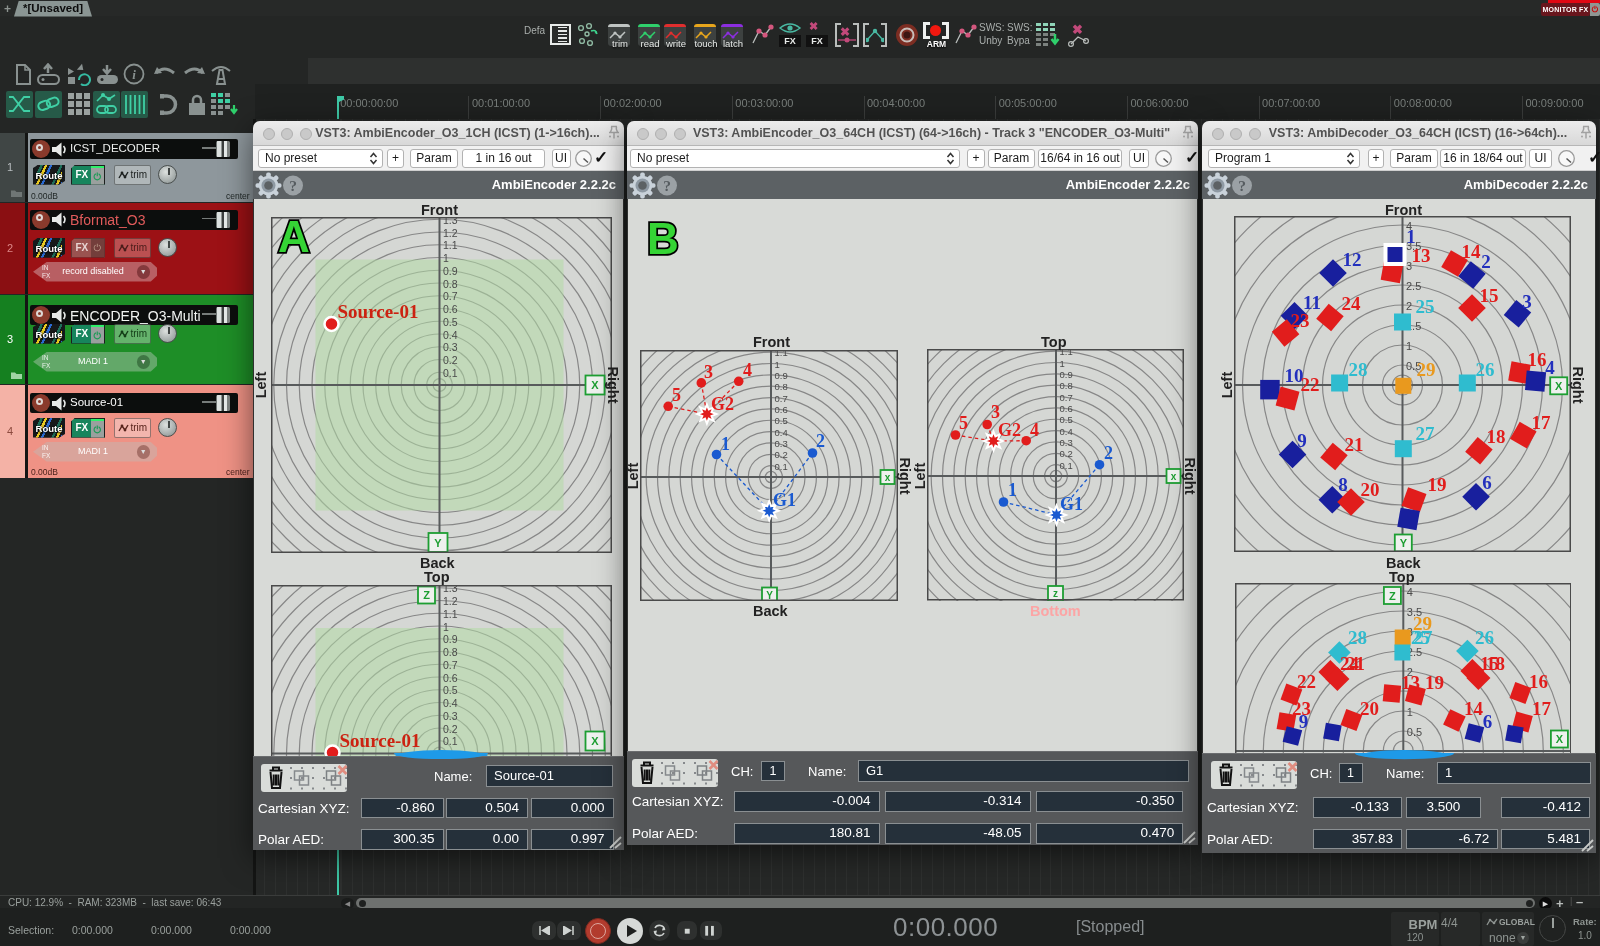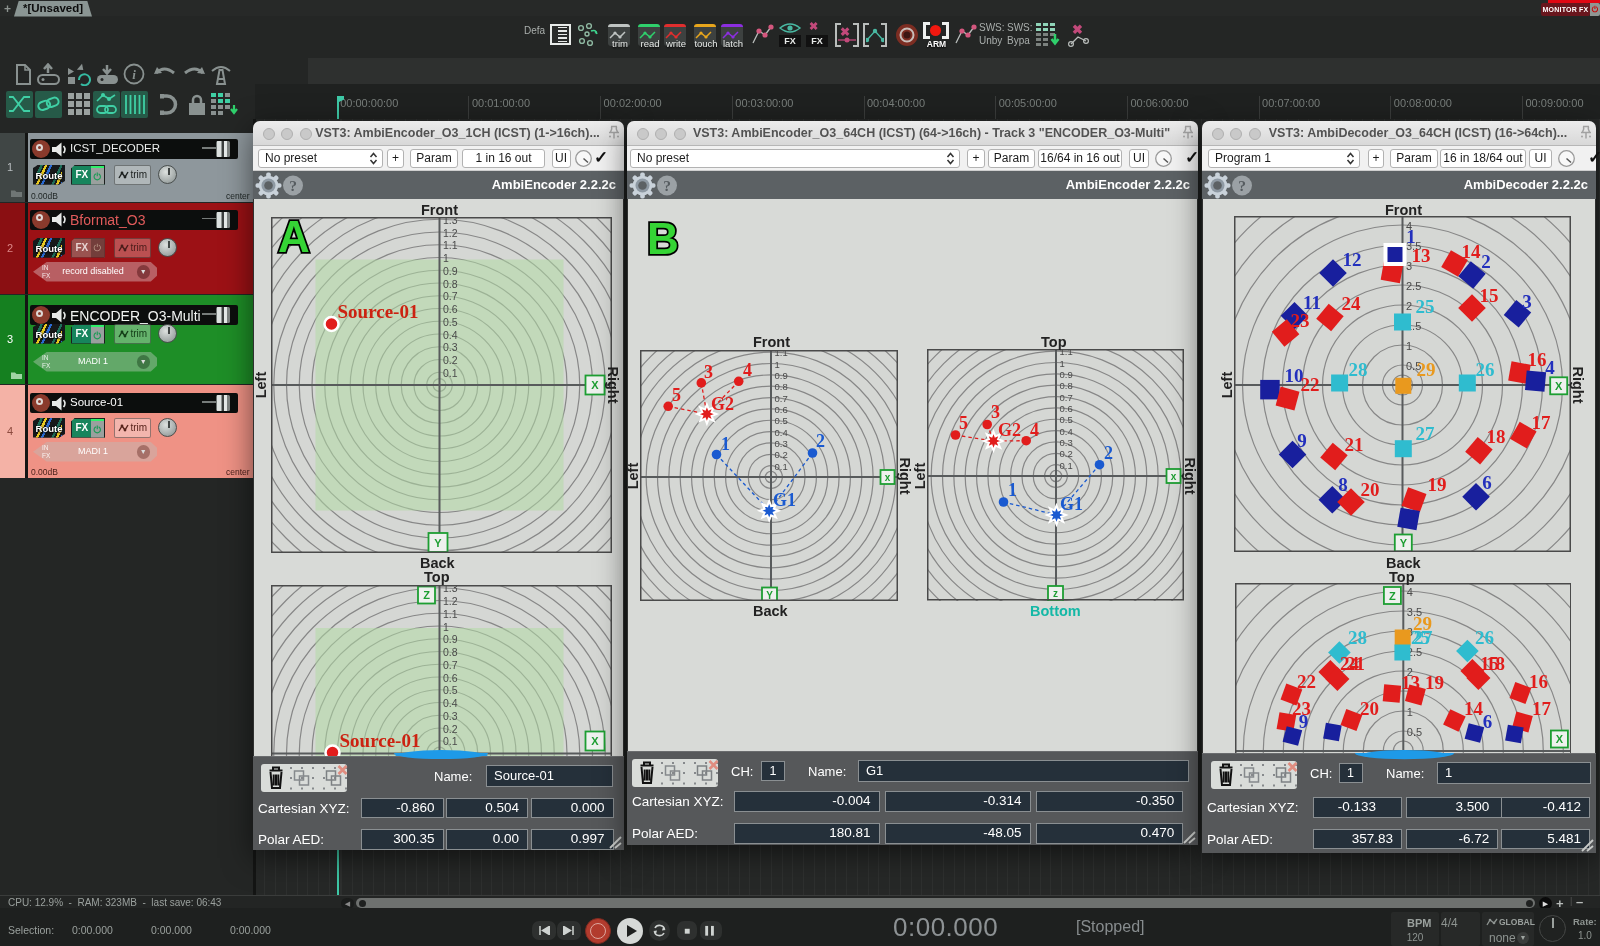--- a/index.html
+++ b/index.html
@@ -475,21 +475,21 @@
   </div>
 <div style="position:absolute;left:649px;top:920px;width:21px;height:21px;background:#2e302f;border-radius:50%"><svg width="21" height="21">
       <path d="M6 8 a5 4.5 0 0 1 9.5 1.5 M15 13 a5 4.5 0 0 1 -9.5 -1.5" stroke="#cfd3d1" stroke-width="1.6" fill="none"></path>
       <path d="M14 7 l2.5 3 -3.5 0.5z M7 14 l-2.5 -3 3.5 -0.5z" fill="#cfd3d1"></path>
     </svg></div>
 <div style="position:absolute;left:677px;top:921px;width:20px;height:19px;background:#2e302f;border-radius:7px;color:#cfd3d1;font-size:10px;text-align:center;line-height:19px">■</div>
 <div style="position:absolute;left:700px;top:921px;width:22px;height:19px;background:#2e302f;border-radius:7px;color:#cfd3d1;font-size:8px;text-align:center;line-height:19px">▌▌</div>
 <div style="position:absolute;left:893px;top:912px;font-size:26px;color:#8d9294;font-weight:normal;white-space:nowrap;letter-spacing:0.5px">0:00.000</div>
 <div style="position:absolute;left:1076px;top:918px;font-size:16px;color:#878c8e;font-weight:normal;white-space:nowrap;">[Stopped]</div>
 <div style="position:absolute;left:1391px;top:912px;width:48px;height:34px;background:#272928;border-radius:2px">
-    <div style="position:absolute;left:16px;top:5px;width:48px;text-align:left;font-size:11px;color:#9aa09d;font-weight:bold">BPM</div>
+    <div style="position:absolute;left:8px;top:5px;width:48px;text-align:center;font-size:13px;color:#9aa09d;font-weight:bold">BPM</div>
     <div style="position:absolute;left:0;top:20px;width:48px;text-align:center;font-size:10px;color:#8d9390">120</div>
   </div>
 <div style="position:absolute;left:1441px;top:912px;width:39px;height:34px;background:#272928;border-radius:2px">
     <div style="position:absolute;left:0;top:4px;width:39px;text-align:left;font-size:12px;color:#8d9390">4/4</div>
   </div>
 <div style="position:absolute;left:1482px;top:912px;width:52px;height:34px;background:#272928;border-radius:2px">
     <svg width="12" height="8" style="position:absolute;left:4px;top:6px">
       <path d="M1 7 L4 2 L8 5 L11 1" stroke="#8d9390" stroke-width="1.3" fill="none"></path>
       <circle cx="4" cy="2" r="1.3" fill="#8d9390"></circle>
       <circle cx="8" cy="5" r="1.3" fill="#8d9390"></circle>
@@ -851,21 +851,21 @@
     <text x="107.5" y="87.0" text-anchor="middle" font-size="18" font-weight="bold" fill="#e11d1c" font-family="Liberation Serif,serif">4</text>
     <circle cx="172.5" cy="115.7" r="4.8" fill="#1a5ad0"></circle>
     <text x="181.5" y="110.0" text-anchor="middle" font-size="18" font-weight="bold" fill="#1a5ad0" font-family="Liberation Serif,serif">2</text>
     <circle cx="76.5" cy="153.0" r="4.8" fill="#1a5ad0"></circle>
     <text x="85.5" y="147.0" text-anchor="middle" font-size="18" font-weight="bold" fill="#1a5ad0" font-family="Liberation Serif,serif">1</text>
     <polygon points="129.5,156.5 131.4,161.4 136.2,159.3 134.1,164.1 139.0,166.0 134.1,167.9 136.2,172.7 131.4,170.6 129.5,175.5 127.6,170.6 122.8,172.7 124.9,167.9 120.0,166.0 124.9,164.1 122.8,159.3 127.6,161.4" fill="#1a5ad0" stroke="#fff" stroke-width="2"></polygon>
     <text x="144.5" y="161.0" text-anchor="middle" font-size="18" font-weight="bold" fill="#1a5ad0" font-family="Liberation Serif,serif">G1</text>
     <rect x="0.75" y="0.75" width="255.5" height="250.0" fill="none" stroke="#4a4a4a" stroke-width="1.5"></rect>
   </svg>
 <div style="position:absolute;left:1041px;top:334px;font-size:14.5px;color:#222;font-weight:bold;white-space:nowrap;">Top</div>
-<div style="position:absolute;left:1030px;top:603px;font-size:14.5px;color:#14b8a6;font-weight:bold;white-space:nowrap;">Bottom</div>
+<div style="position:absolute;left:1030px;top:603px;font-size:14.5px;color:#fca5a5;font-weight:bold;white-space:nowrap;">Bottom</div>
 <div style="position:absolute;left:889.5px;top:468px;width:60px;height:16px;text-align:center;font-size:14.5px;font-weight:bold;color:#222;transform:rotate(-90deg);white-space:nowrap">Left</div>
 <div style="position:absolute;left:1160px;top:468px;width:60px;height:16px;text-align:center;font-size:14.5px;font-weight:bold;color:#222;transform:rotate(90deg);white-space:nowrap">Right</div>
 <div style="position:absolute;left:627px;top:751px;width:571px;height:94px;background:#56585a;border-top:1px solid #6a6c6e"></div>
 <div style="position:absolute;left:632px;top:759px;width:86px;height:28px;background:#d9dcd9;border-radius:3px"></div>
 <svg style="position:absolute;left:632px;top:759px" width="88" height="28">
     <g stroke="#111" stroke-width="2" fill="none">
       <path d="M8.5 6.5 h13 M12 6 v-2.5 h6 v2.5 M9.5 8 l1.5 16 h8 L20.5 8 M12.7 10.5 v11 M15 10.5 v11 M17.3 10.5 v11"></path>
     </g>
     <g fill="#86898c">
       <rect x="29" y="3" width="2" height="2"></rect>
@@ -1152,22 +1152,22 @@
       <rect x="65.5" y="7" width="9" height="9"></rect>
       <rect x="70.5" y="12" width="9" height="9"></rect>
     </g>
     <path d="M77.5 2 l8 8 M85.5 2 l-8 8" stroke="#e08d80" stroke-width="2.6"></path>
   </svg>
 <div style="position:absolute;left:1310px;top:766px;font-size:13px;color:#fff;font-weight:normal;white-space:nowrap;">CH:</div>
 <div style="position:absolute;left:1338.5px;top:763px;width:24px;height:20px;background:#25303a;border:1px solid #8a8f92;font-size:12.5px;color:#fff;text-align:center;line-height:18px">1</div>
 <div style="position:absolute;left:1386px;top:766px;font-size:13px;color:#fff;font-weight:normal;white-space:nowrap;">Name:</div>
 <div style="position:absolute;left:1437px;top:762px;width:154px;height:22px;background:#25303a;border:1.5px solid #8a8f92;font-size:13px;color:#fff;line-height:19px;padding-left:7px">1</div>
 <div style="position:absolute;left:1207px;top:800px;font-size:13.5px;color:#fff;font-weight:normal;white-space:nowrap;">Cartesian XYZ:</div>
-<div style="position:absolute;left:1313px;top:797px;width:89px;height:20.5px;background:#25303a;border:1px solid #8a8f92;font-size:13.5px;color:#fff;text-align:right;line-height:18px;padding-right:25px">-0.133</div>
-<div style="position:absolute;left:1406.4px;top:797px;width:96px;height:20.5px;background:#25303a;border:1px solid #8a8f92;font-size:13.5px;color:#fff;text-align:right;line-height:18px;padding-right:12px">3.500</div>
+<div style="position:absolute;left:1313px;top:797px;width:89px;height:20.5px;background:#25303a;border:1px solid #8a8f92;font-size:13.5px;color:#fff;text-align:right;line-height:18px;padding-right:12px">-0.133</div>
+<div style="position:absolute;left:1406.4px;top:797px;width:75px;height:20.5px;background:#25303a;border:1px solid #8a8f92;font-size:13.5px;color:#fff;text-align:right;line-height:18px;padding-right:20px">3.500</div>
 <div style="position:absolute;left:1501px;top:797px;width:89px;height:20.5px;background:#25303a;border:1px solid #8a8f92;font-size:13.5px;color:#fff;text-align:right;line-height:18px;padding-right:8px">-0.412</div>
 <div style="position:absolute;left:1207px;top:831.5px;font-size:13.5px;color:#fff;font-weight:normal;white-space:nowrap;">Polar AED:</div>
 <div style="position:absolute;left:1313px;top:828.5px;width:89px;height:20.5px;background:#25303a;border:1px solid #8a8f92;font-size:13.5px;color:#fff;text-align:right;line-height:18px;padding-right:8px">357.83</div>
 <div style="position:absolute;left:1406.4px;top:828.5px;width:92px;height:20.5px;background:#25303a;border:1px solid #8a8f92;font-size:13.5px;color:#fff;text-align:right;line-height:18px;padding-right:8px">-6.72</div>
 <div style="position:absolute;left:1501px;top:828.5px;width:89px;height:20.5px;background:#25303a;border:1px solid #8a8f92;font-size:13.5px;color:#fff;text-align:right;line-height:18px;padding-right:8px">5.481</div>
 <svg style="position:absolute;left:1578px;top:836px" width="17" height="16">
     <g stroke="#c8cac8" stroke-width="1.8">
       <path d="M4 15 L15 4 M9 15 L15 10"></path>
     </g>
   </svg>

